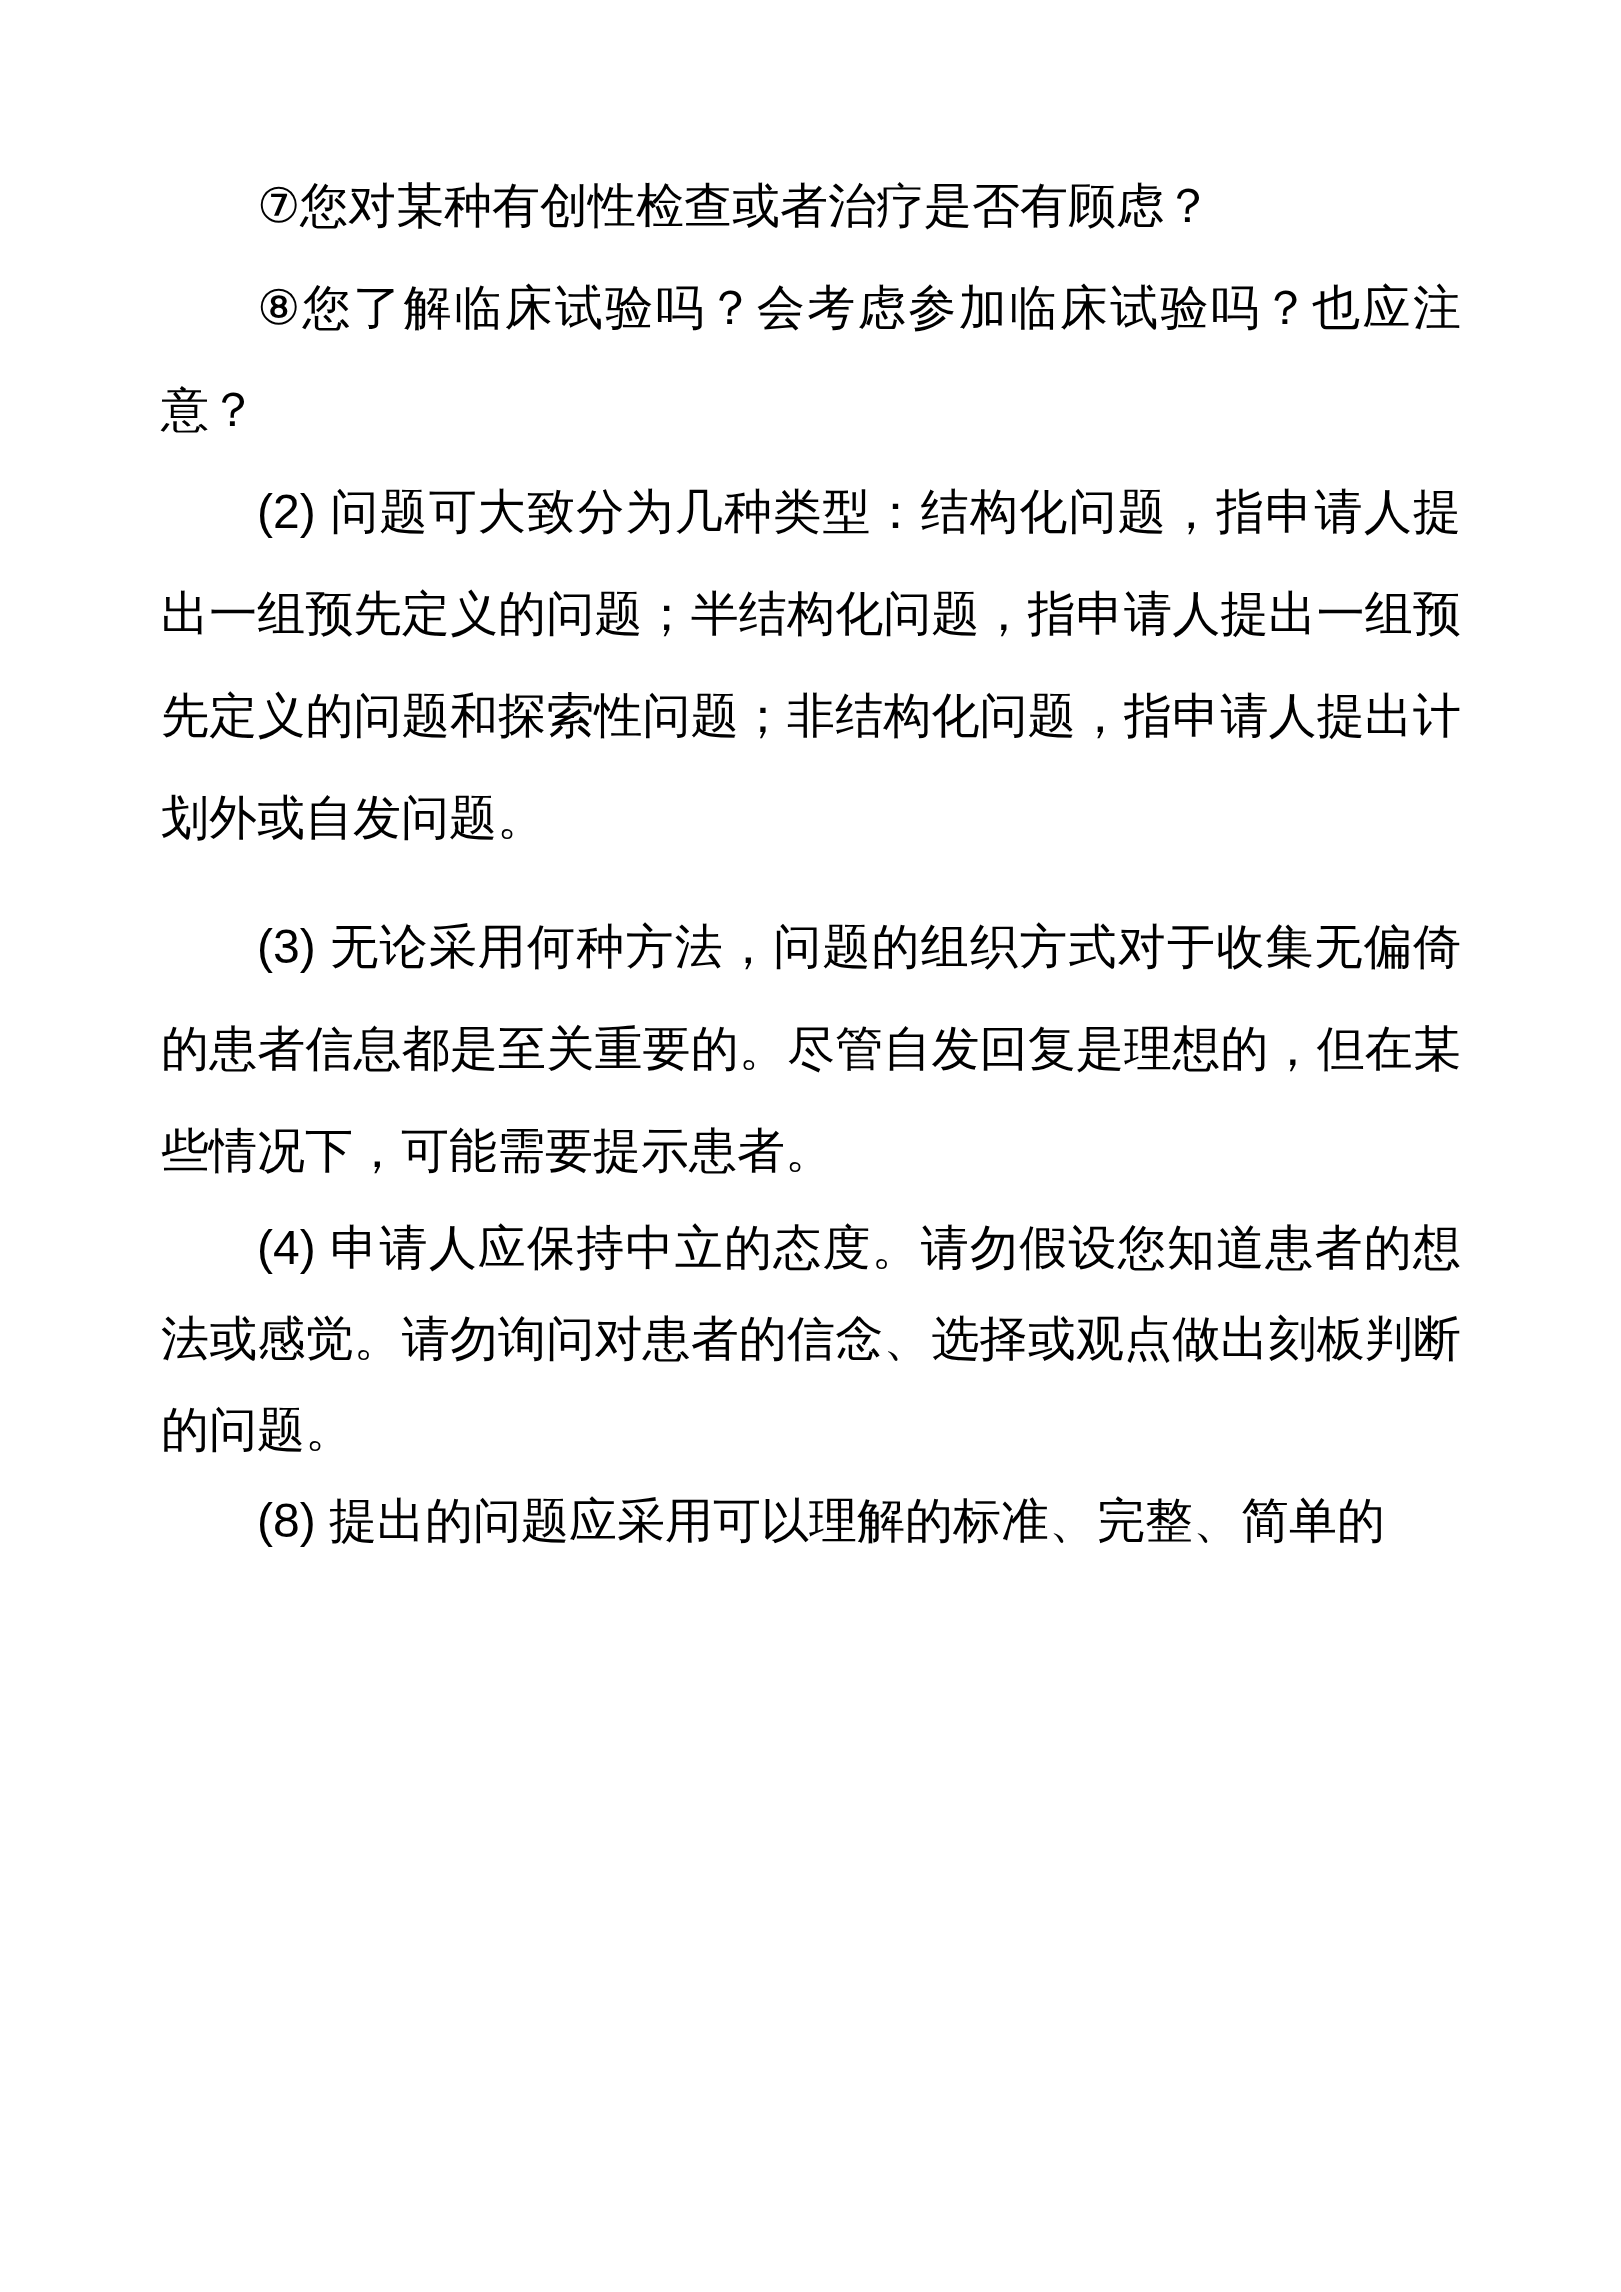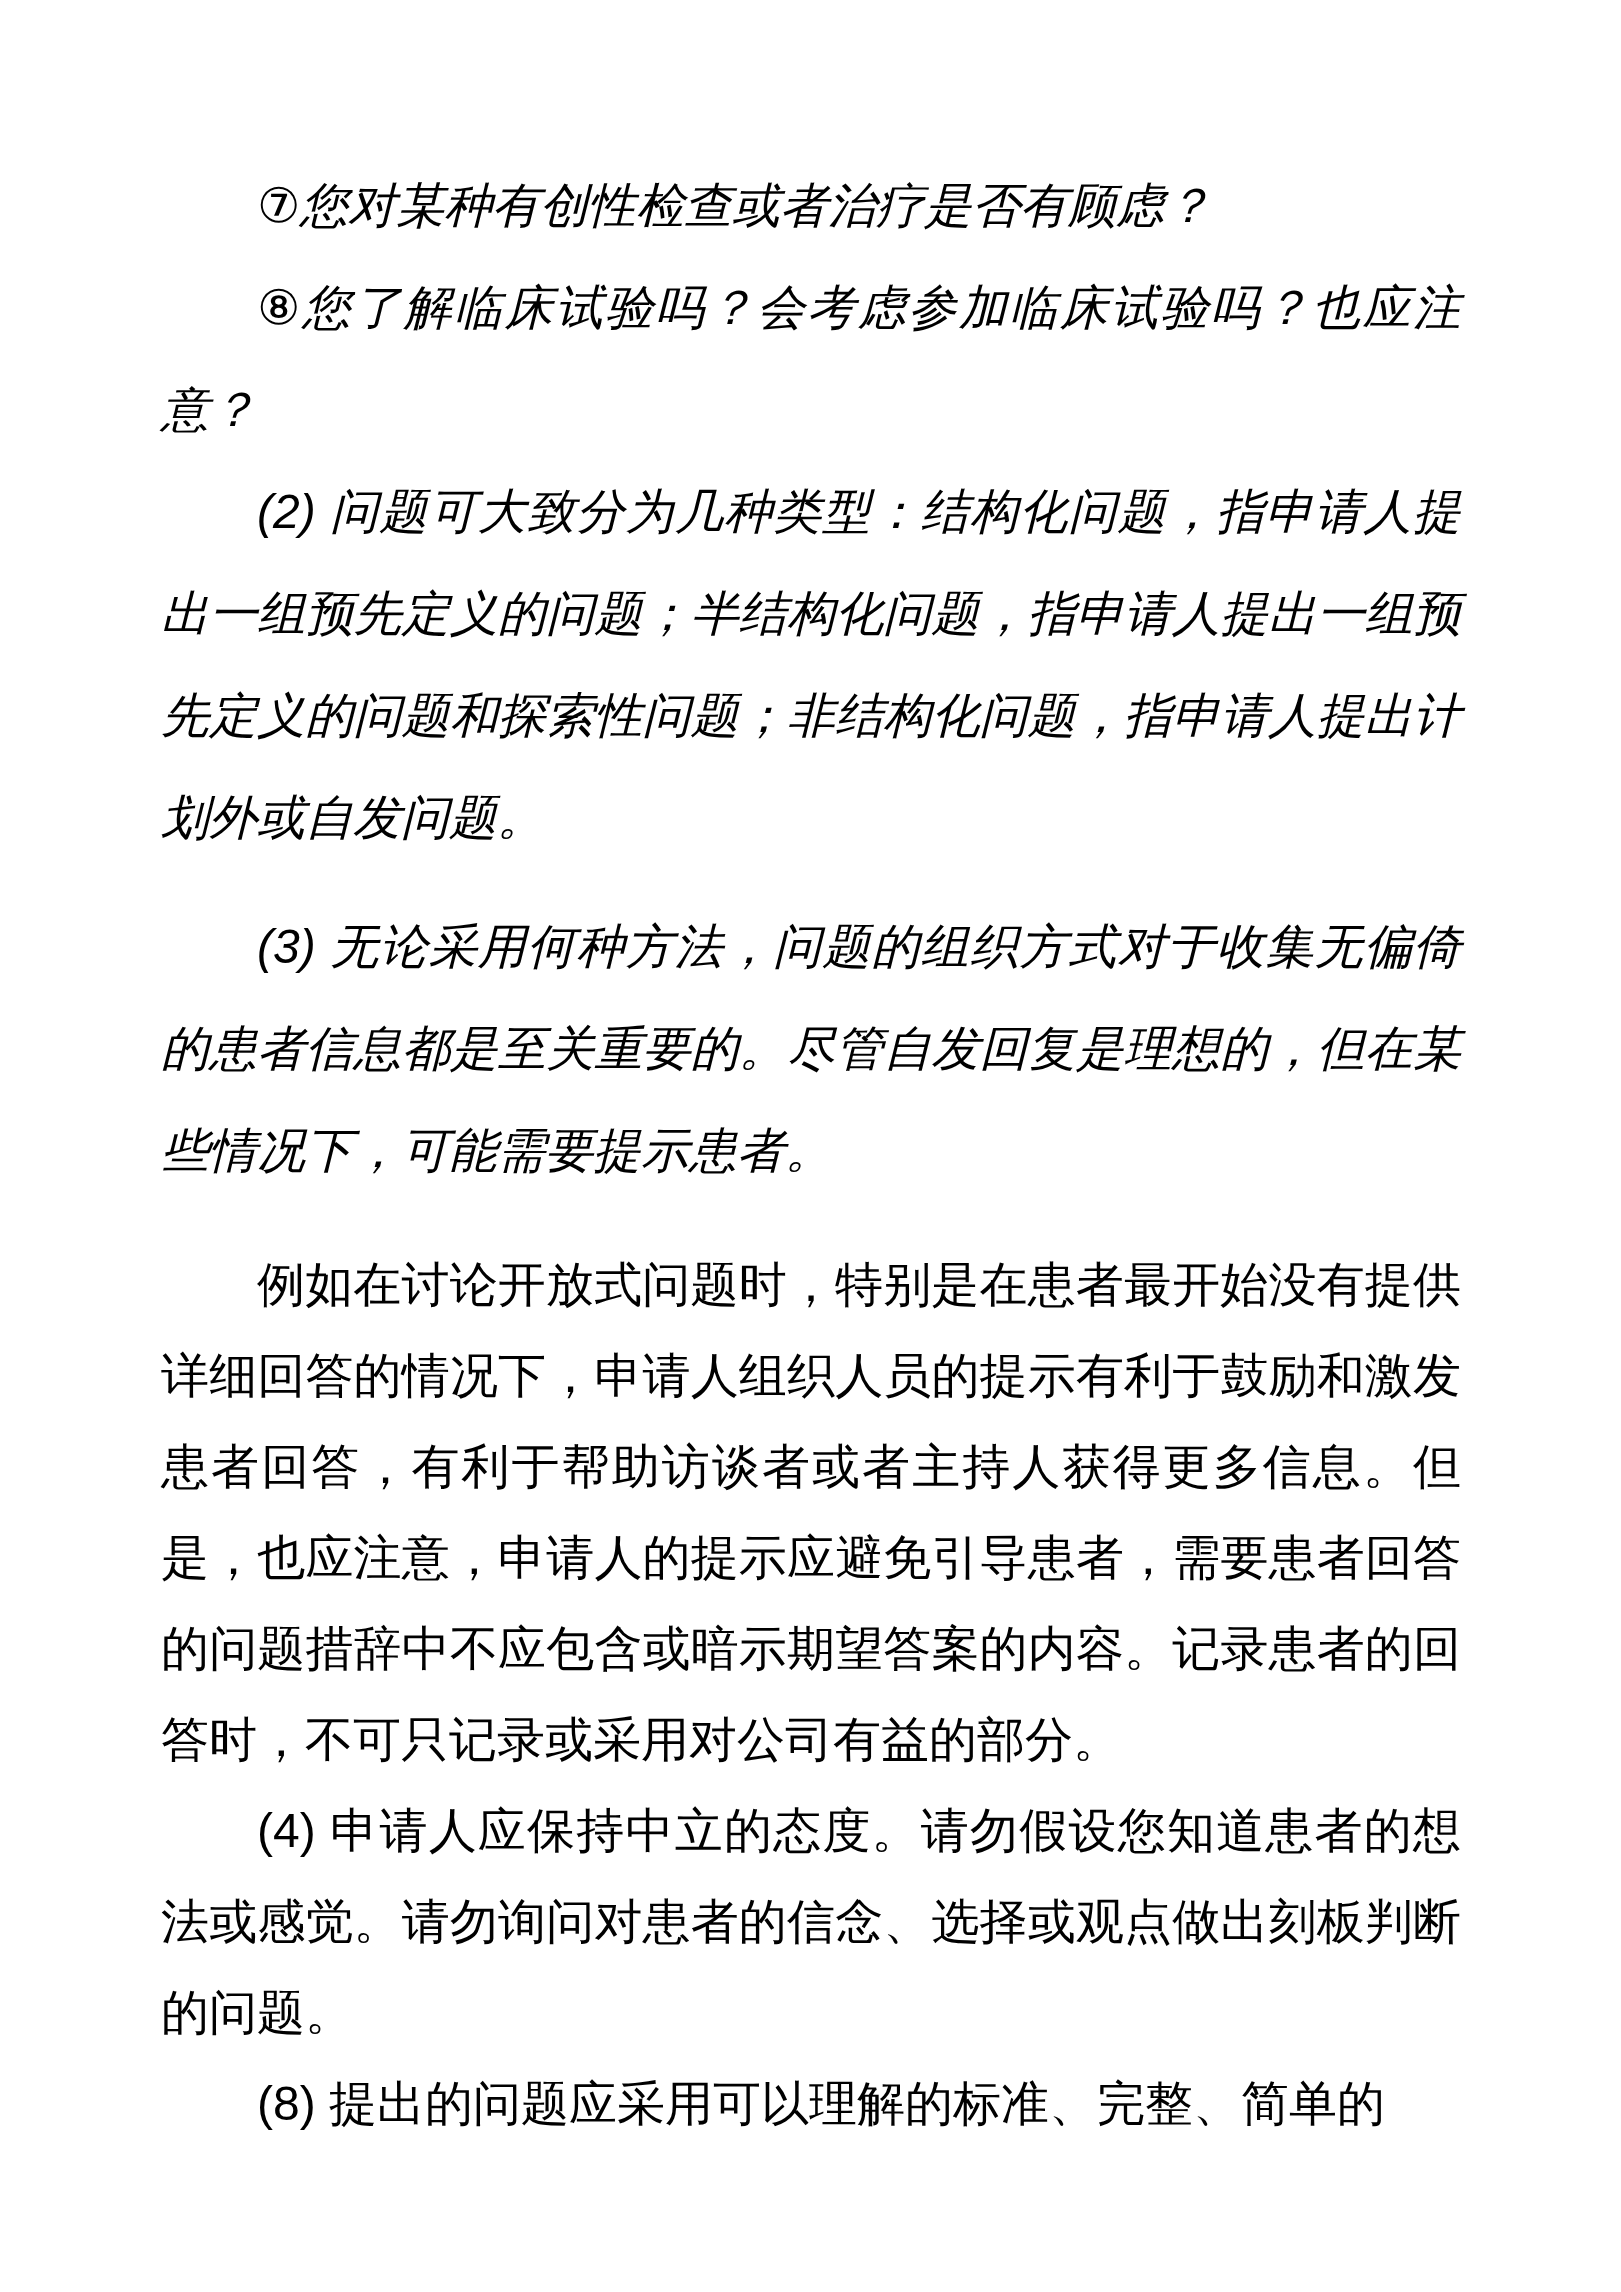--- a/index.html
+++ b/index.html
@@ -24,32 +24,31 @@
   }
   .para {
     margin: 0;
     font-size: 48px;
     text-indent: 2em;
     text-align: justify;
     letter-spacing: 0;
     word-break: break-all;
     font-weight: 500;
   }
-  .lh-wide   { line-height: 102px; font-style: italic; }
+  .lh-wide   { line-height: 102px; }
   .lh-normal { line-height: 91px; }
   .mt-lg     { margin-top: 27.4px; }
   .mt-xl     { margin-top: 37px; }
 </style>
 </head>
 <body>
 
 <div class="page">
   <div class="content">
     <p class="para lh-wide">⑦您对某种有创性检查或者治疗是否有顾虑？</p>
     <p class="para lh-wide">⑧您了解临床试验吗？会考虑参加临床试验吗？也应注意？</p>
     <p class="para lh-wide">(2) 问题可大致分为几种类型：结构化问题，指申请人提出一组预先定义的问题；半结构化问题，指申请人提出一组预先定义的问题和探索性问题；非结构化问题，指申请人提出计划外或自发问题。</p>
     <p class="para lh-wide mt-lg">(3) 无论采用何种方法，问题的组织方式对于收集无偏倚的患者信息都是至关重要的。尽管自发回复是理想的，但在某些情况下，可能需要提示患者。</p>
-    <p class="para lh-normal mt-xl">例如在讨论开放式问题时，特别是在患者最开始没有提供详细回答的情况下，申请人组织人员的提示有利于鼓励和激发患者回答，有利于帮助访谈者或者主持人获得更多信息。但是，也应注意，申请人的提示应避免引导患者，需要患者回答的问题措辞中不应包含或暗示期望答案的内容。记录患者的回答时，不可只记录或采用对公司有益的部分。</p>
     <p class="para lh-normal">(4) 申请人应保持中立的态度。请勿假设您知道患者的想法或感觉。请勿询问对患者的信念、选择或观点做出刻板判断的问题。</p>
     <p class="para lh-normal">(8) 提出的问题应采用可以理解的标准、完整、简单的</p>
   </div>
 </div>
 
 
 </body></html>

